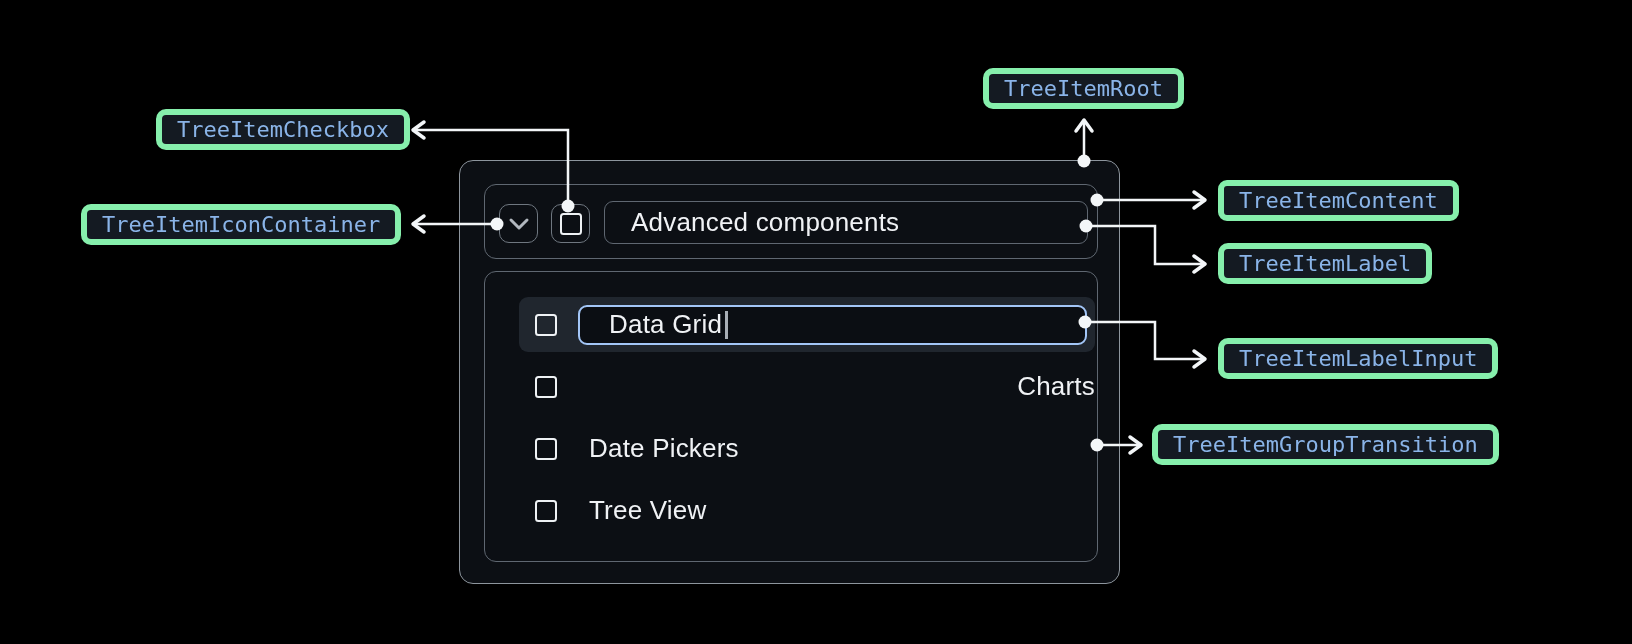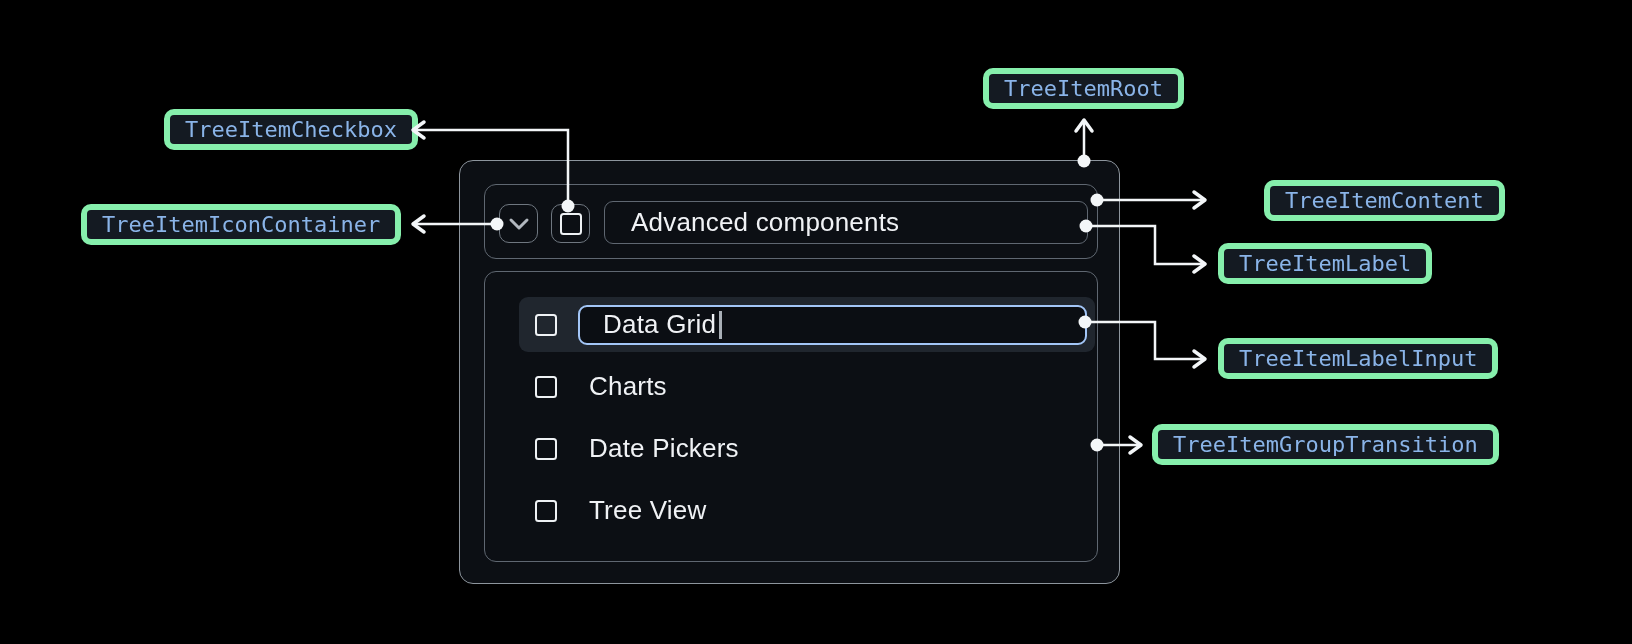--- a/index.html
+++ b/index.html
@@ -44,21 +44,21 @@
   .row{
     position:absolute;left:34px;width:576px;height:55px;
     display:flex;align-items:center;box-sizing:border-box;border-radius:9px;
   }
   .row .cb{margin-left:16px;}
   .row .row-label{margin-left:32px;}
   .row-editing{background:#20262e;}
   .label-input{
     margin-left:21px;width:509px;height:40px;box-sizing:border-box;
     background:#0b0e13;border:2px solid #a3c6f7;border-radius:9px;
-    display:flex;align-items:center;padding-left:23px;
+    display:flex;align-items:center;padding-left:29px;
   }
   .caret{display:inline-block;width:2.5px;height:28px;background:#a9afb6;margin-left:3px;}
   
   .badge{
     position:absolute;height:41px;box-sizing:border-box;
     background:#141a22;border:6px solid #86efac;border-radius:10px;
     display:flex;align-items:center;padding:0 15px;
     font-family:"DejaVu Sans Mono","Liberation Mono",monospace;
     font-size:22px;color:#8ab4e8;white-space:nowrap;
   }
@@ -88,48 +88,48 @@
     <div class="group">
 
       <div class="row row-editing" style="top:25px;">
         <span class="cb"></span>
         <div class="label-input">
           <span class="tree-text">Data Grid</span>
           <span class="caret"></span>
         </div>
       </div>
 
-      <div class="row" style="top:87px;">
+      <div class="row" style="top:87px;justify-content:space-between;">
         <span class="cb"></span>
         <span class="tree-text row-label">Charts</span>
       </div>
 
       <div class="row" style="top:211px;">
         <span class="cb"></span>
         <span class="tree-text row-label">Tree View</span>
       </div>
 
       <div class="row" style="top:149px;">
         <span class="cb"></span>
         <span class="tree-text row-label">Date Pickers</span>
       </div>
 
     </div>
   </div>
 
-  <div class="badge" style="left:164px;top:109px;">
+  <div class="badge" style="left:156px;top:109px;">
     <span>TreeItemCheckbox</span>
   </div>
   <div class="badge" style="left:81px;top:204px;">
     <span>TreeItemIconContainer</span>
   </div>
   <div class="badge" style="left:983px;top:68px;">
     <span>TreeItemRoot</span>
   </div>
-  <div class="badge" style="left:1264px;top:180px;">
+  <div class="badge" style="left:1218px;top:180px;border-radius:9px;">
     <span>TreeItemContent</span>
   </div>
   <div class="badge" style="left:1218px;top:243px;">
     <span>TreeItemLabel</span>
   </div>
   <div class="badge" style="left:1218px;top:338px;">
     <span>TreeItemLabelInput</span>
   </div>
   <div class="badge" style="left:1152px;top:424px;">
     <span>TreeItemGroupTransition</span>

